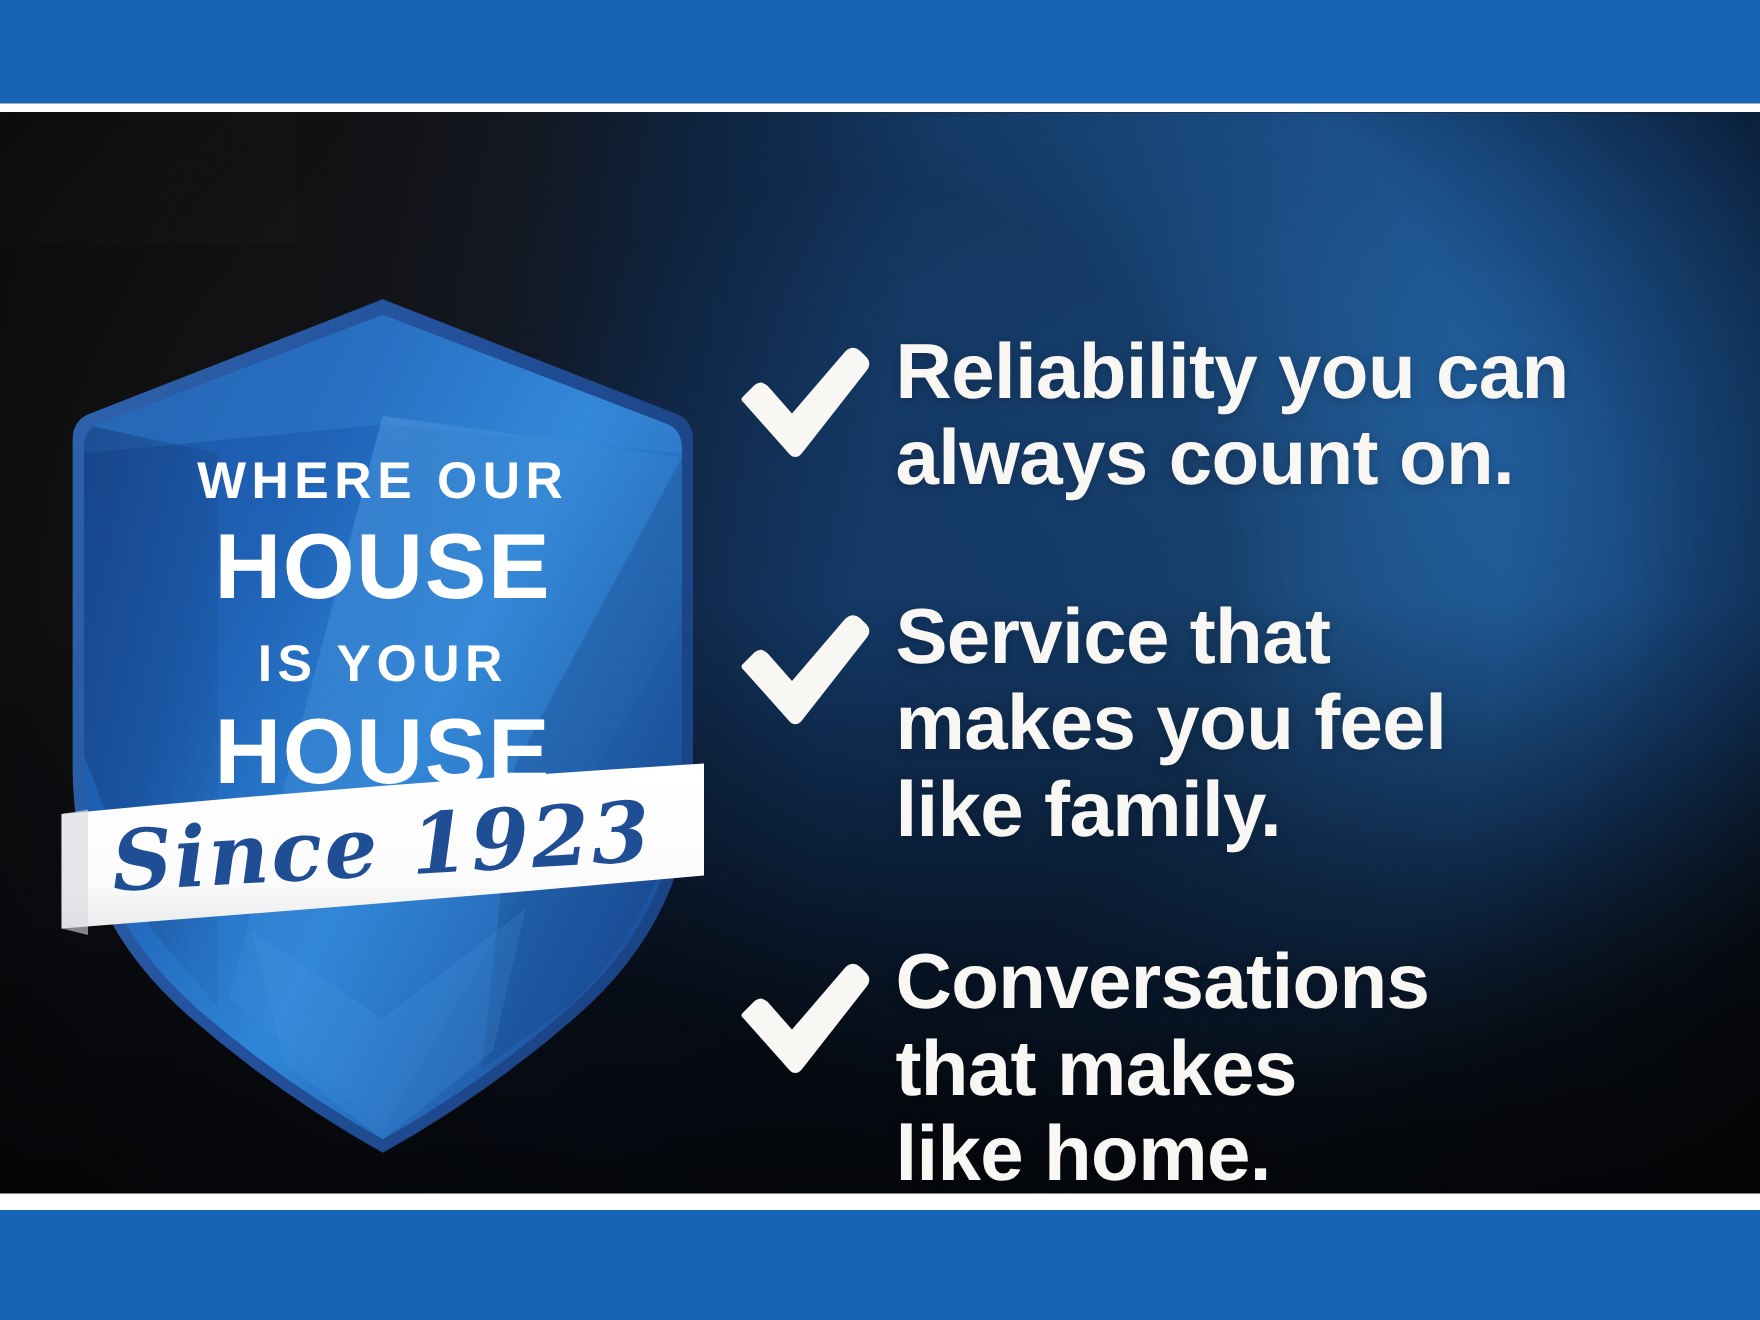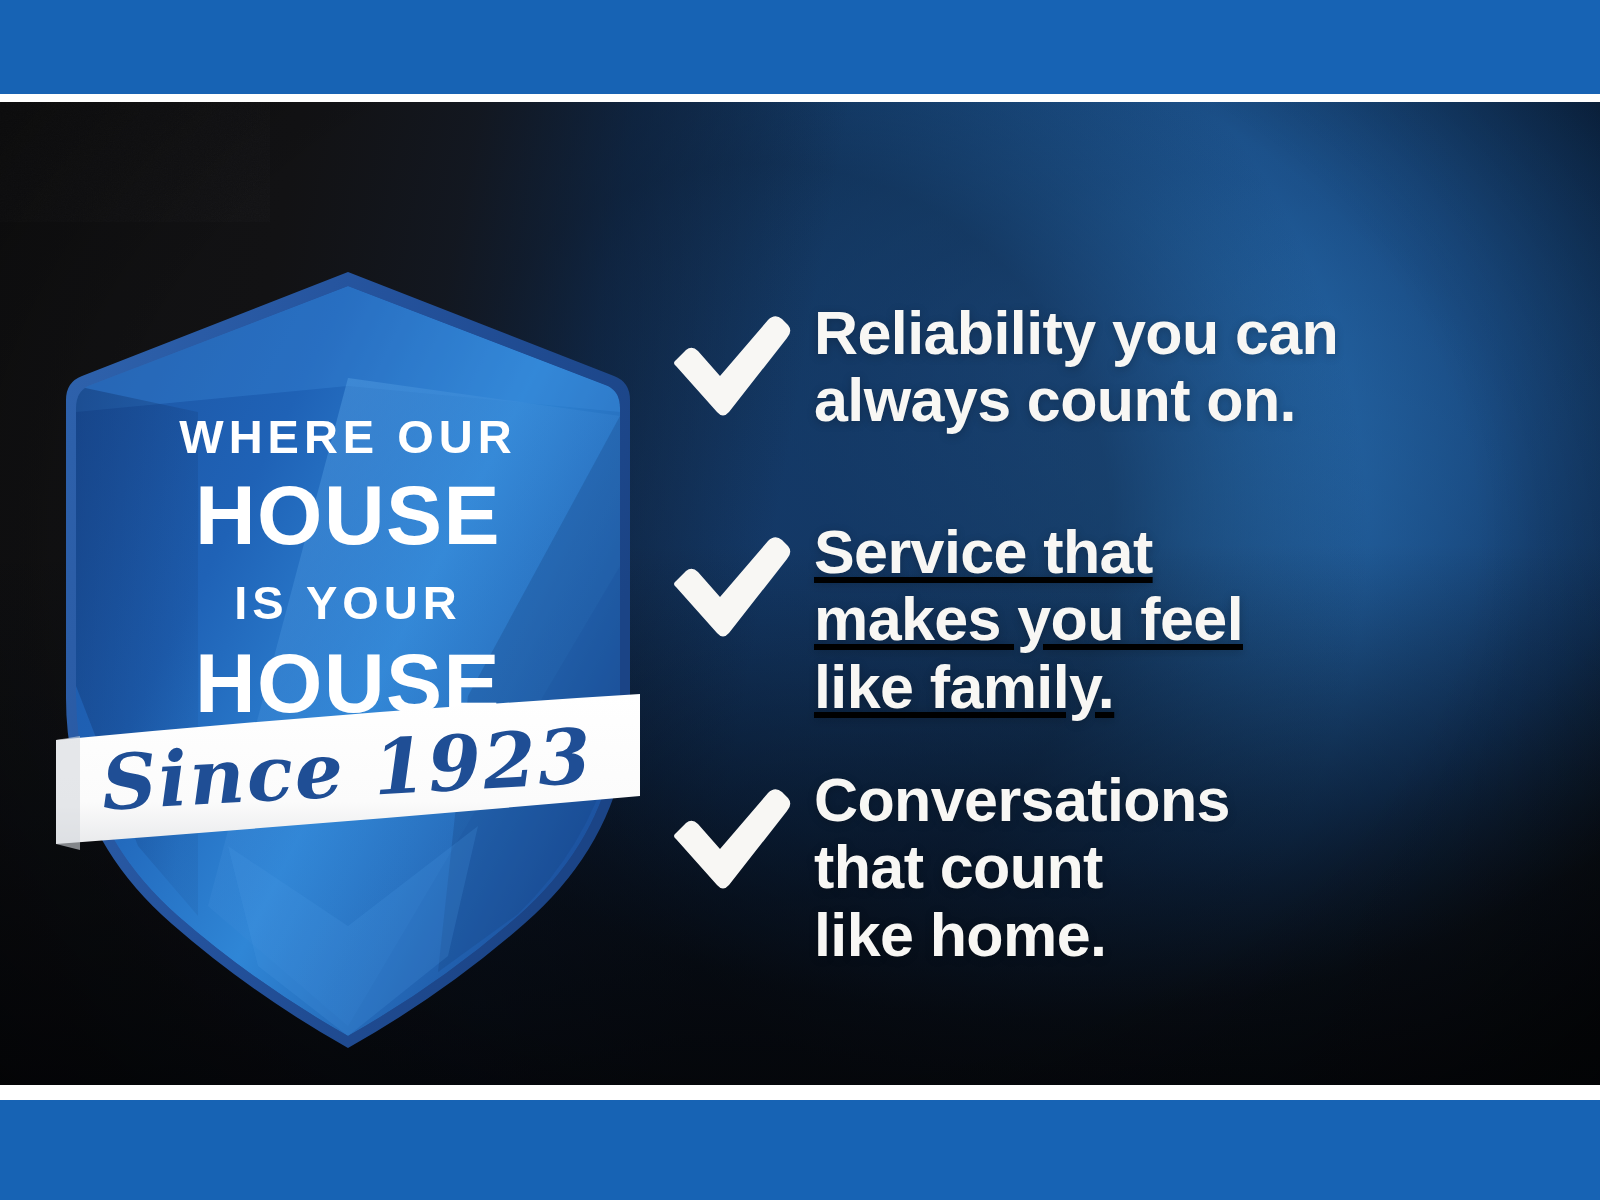--- a/index.html
+++ b/index.html
@@ -50,26 +50,26 @@
           font-weight:700;text-anchor:middle;}
   .sh-sm{font-size:47px;letter-spacing:5px;}
   .sh-lg{font-size:84px;letter-spacing:1.5px;}
   .sh-since{fill:#1f4e95;font-family:"DejaVu Serif",serif;font-style:italic;
             font-weight:700;font-size:76px;text-anchor:middle;letter-spacing:2px;}
 
   
   .bullets{position:absolute;left:672px;top:198px;width:880px;}
   .bullet{position:relative;display:flex;align-items:flex-start;}
   .bullet.b1{margin-bottom:84px;}
-  .bullet.b2{margin-bottom:46px;text-decoration:underline;}
+  .bullet.b2{margin-bottom:78px;}
   .tick{flex:0 0 auto;width:120px;height:106px;margin-right:22px;margin-top:14px;}
   .tick svg{width:100%;height:100%;display:block;}
   .b2 .tick{margin-top:16px;}
   .b3 .tick{margin-top:20px;}
-  .btext{color:#f8f7f4;font-weight:700;font-size:61px;line-height:1.105;
+  .btext{color:#f8f7f4;font-weight:700;font-size:71px;line-height:1.105;
          letter-spacing:-0.6px;white-space:pre-line;
          text-shadow:0 2px 10px rgba(0,0,0,.22);}
 </style>
 </head>
 <body>
 
 <div class="poster">
 
   <div class="bar top"></div>
   <div class="hairline top"></div>
@@ -187,21 +187,21 @@
       </div>
 
       <div class="bullet b3">
         <span class="tick">
           <svg viewBox="0 0 120 106" xmlns="http://www.w3.org/2000/svg">
             <path d="M4 46 L14 36 Q20 31 26 37 L48 62 L96 6 Q103 -1 110 5 L116 11 Q121 17 115 24
                      L57 98 Q51 105 45 98 L4 52 Q0 49 4 46 Z" fill="#f8f7f4"></path>
           </svg>
         </span>
         <span class="btext">Conversations
-that count
+that makes
 like home.</span>
       </div>
 
     </div>
   </div>
 
   <div class="hairline bottom"></div>
   <div class="bar bottom"></div>
 
 </div>

